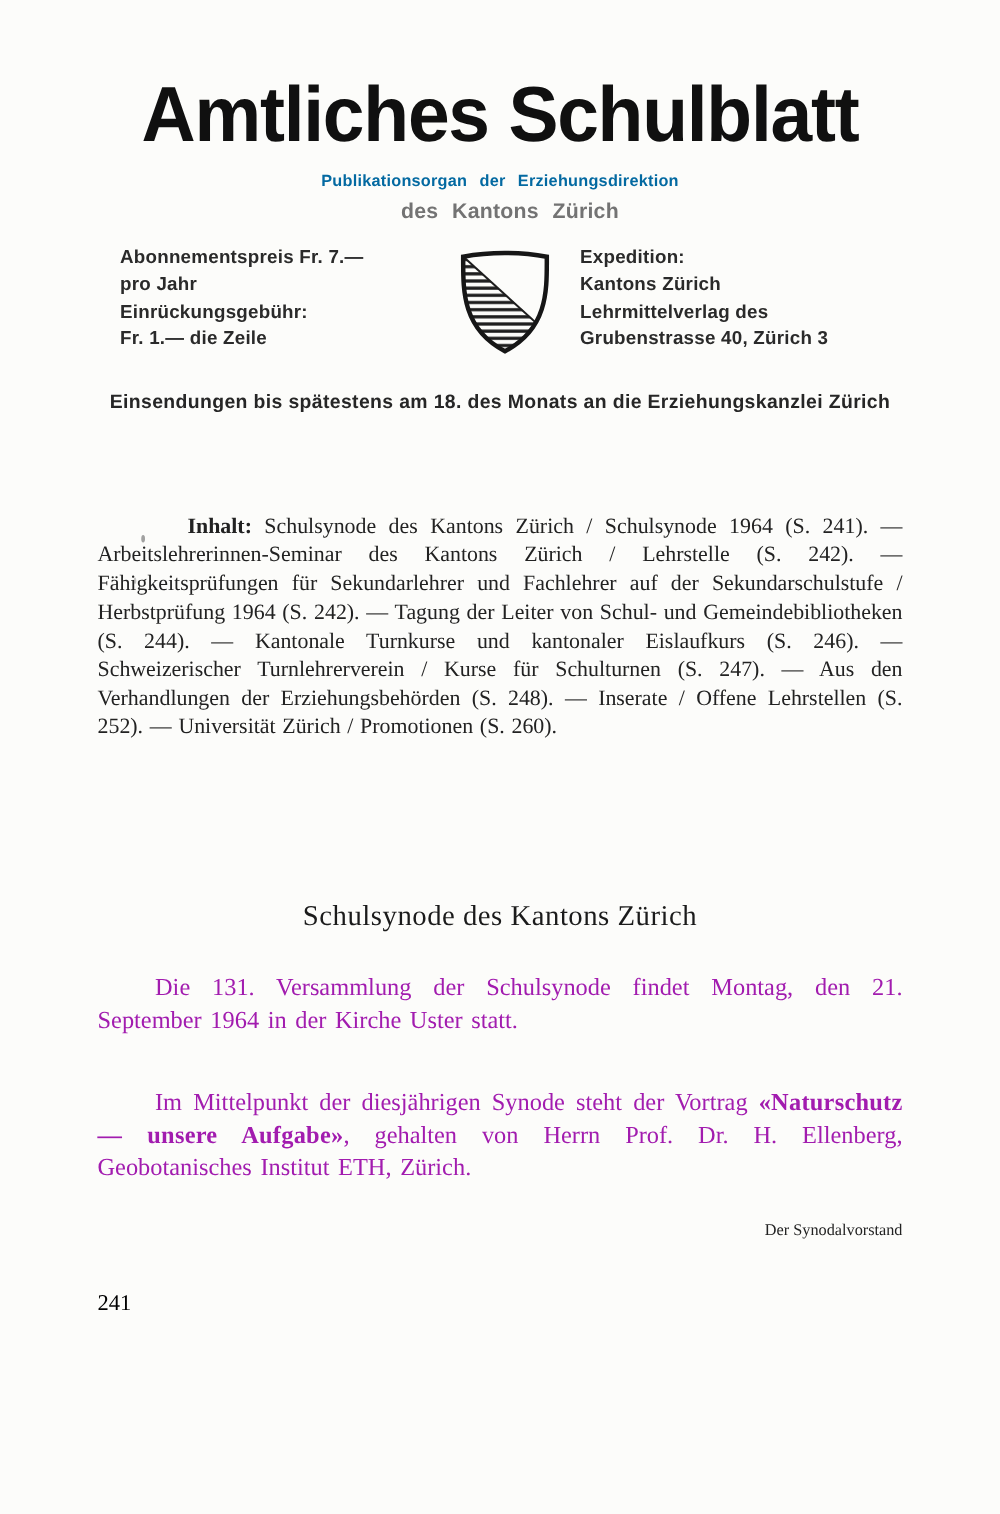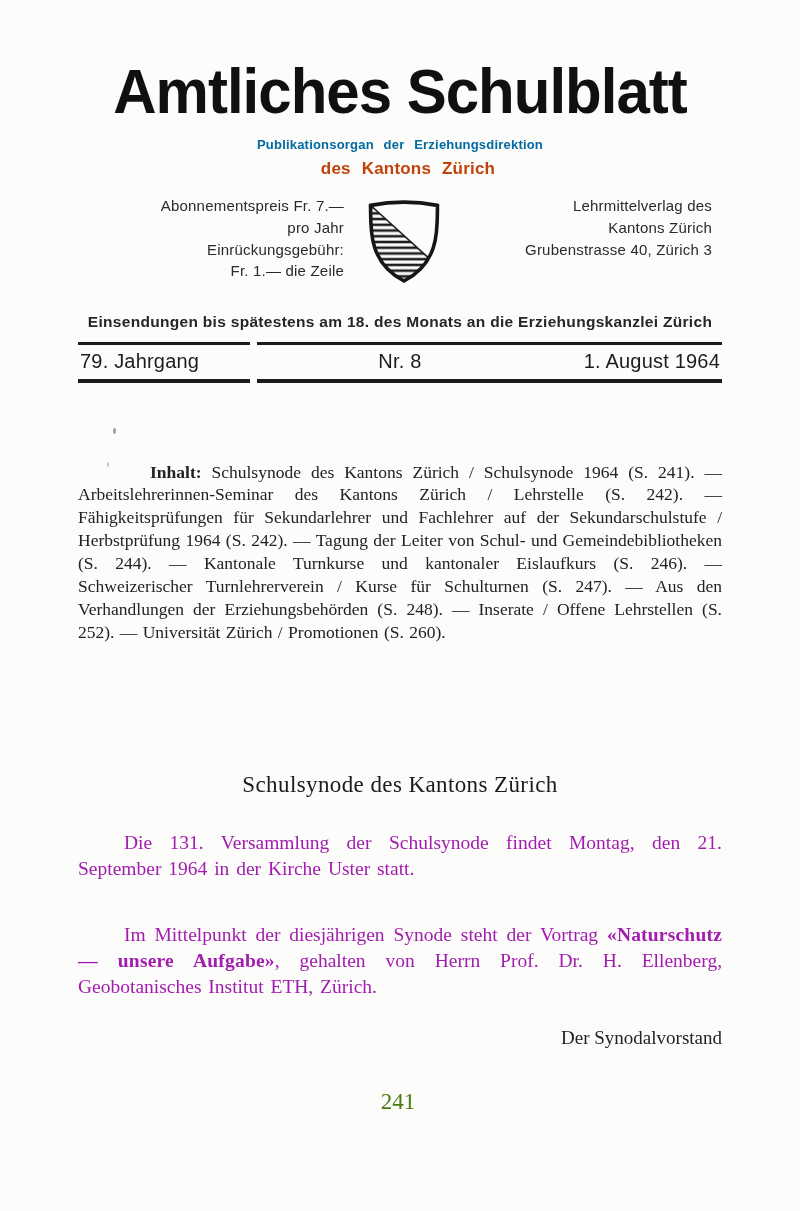--- a/index.html
+++ b/index.html
@@ -42,34 +42,34 @@
     letter-spacing: 0.2px;
     color: #0369a1;
   }
   .masthead-sub2 {
     margin-top: 7px;
     text-align: center;
     font-weight: 700;
     font-size: 17px;
     word-spacing: 6px;
     letter-spacing: 0.2px;
-    color: #c2410c;
+    color: #737373;
     margin-left: 16px;
   }
 
   .info-row {
     margin: 16px 88px 0 96px;
     display: flex;
     justify-content: space-between;
     align-items: flex-start;
   }
   .info-block {
     width: 248px;
-    text-align: right;
-    font-weight: 400;
+    text-align: left;
+    font-weight: 700;
     font-size: 15px;
     line-height: 1.45;
     color: #2a2a2a;
     letter-spacing: 0.2px;
   }
   .crest-wrap {
     width: 90px;
     display: flex;
     justify-content: center;
     padding-top: 4px;
@@ -154,30 +154,30 @@
   }
   .para-1 { margin-top: 32px; }
   .para-2 { margin-top: 40px; }
   .para-3 { margin-top: 0; }
   .para b { font-weight: 700; letter-spacing: 0.2px; }
 
   .signature {
     margin: 28px 78px 0 78px;
     text-align: right;
     font-family: "Liberation Serif", "DejaVu Serif", serif;
-    font-size: 19px;
+    font-size: 13px;
     color: #222;
   }
 
   .page-number {
     margin: 40px 82px 0 78px;
-    text-align: center;
-    font-family: "Liberation Serif", "DejaVu Serif", serif;
-    font-size: 23px;
-    color: #4d7c0f;
+    text-align: left;
+    font-family: "Liberation Serif", "DejaVu Serif", serif;
+    font-size: 18px;
+    color: #000000;
   }
 </style>
 </head>
 <body>
 
 <div class="page">
 
   <div class="masthead-title">Amtliches Schulblatt</div>
   <div class="masthead-sub1">Publikationsorgan der Erziehungsdirektion</div>
   <div class="masthead-sub2">des Kantons Zürich</div>
@@ -204,37 +204,29 @@
         <g clip-path="url(#shieldClip)">
           <rect x="0" y="0" width="100" height="108" fill="#fcfcfa"></rect>
           <polygon points="6,6 95,86 95,110 6,110" fill="url(#hatch)"></polygon>
           <line x1="7" y1="7" x2="94" y2="86" stroke="#1d1d1d" stroke-width="2"></line>
         </g>
         <path d="M8,8 C 34,3 66,3 92,8 C 92,40 94,80 50,103 C 6,80 8,40 8,8 Z" fill="none" stroke="#161616" stroke-width="4.5"></path>
       </svg>
     </div>
 
     <div class="info-block">
+      <div>Expedition:</div>
+      <div>Kantons Zürich</div>
       <div>Lehrmittelverlag des</div>
-      <div>Kantons Zürich</div>
       <div>Grubenstrasse 40, Zürich 3</div>
     </div>
   </div>
 
   <div class="submission-note">Einsendungen bis spätestens am 18. des Monats an die Erziehungskanzlei Zürich</div>
 
-  <div class="issue-bar">
-    <div class="rule"></div>
-    <div class="issue-row">
-      <div class="issue-cell">79. Jahrgang</div>
-      <div class="issue-cell center">Nr. 8</div>
-      <div class="issue-cell right">1. August 1964</div>
-    </div>
-    <div class="rule thick"></div>
-  </div>
 
   <div class="speck speck-1"></div>
   <div class="speck speck-2"></div>
 
   <p class="contents"><b>Inhalt:</b><span> Schulsynode des Kantons Zürich / Schulsynode 1964 (S. 241). — Arbeitslehrerinnen-Seminar des Kantons Zürich / Lehrstelle (S. 242). — Fähigkeitsprüfungen für Sekundarlehrer und Fachlehrer auf der Sekundarschulstufe / Herbstprüfung 1964 (S. 242). — Tagung der Leiter von Schul- und Gemeindebibliotheken (S. 244). — Kantonale Turnkurse und kantonaler Eislaufkurs (S. 246). — Schweizerischer Turnlehrerverein / Kurse für Schulturnen (S. 247). — Aus den Verhandlungen der Erziehungsbehörden (S. 248). — Inserate / Offene Lehrstellen (S. 252). — Universität Zürich / Promotionen (S. 260).</span></p>
 
   <h2 class="article-heading">Schulsynode des Kantons Zürich</h2>
 
   <p class="para para-1">Die 131. Versammlung der Schulsynode findet Montag, den 21. September 1964 in der Kirche Uster statt.</p>
 

